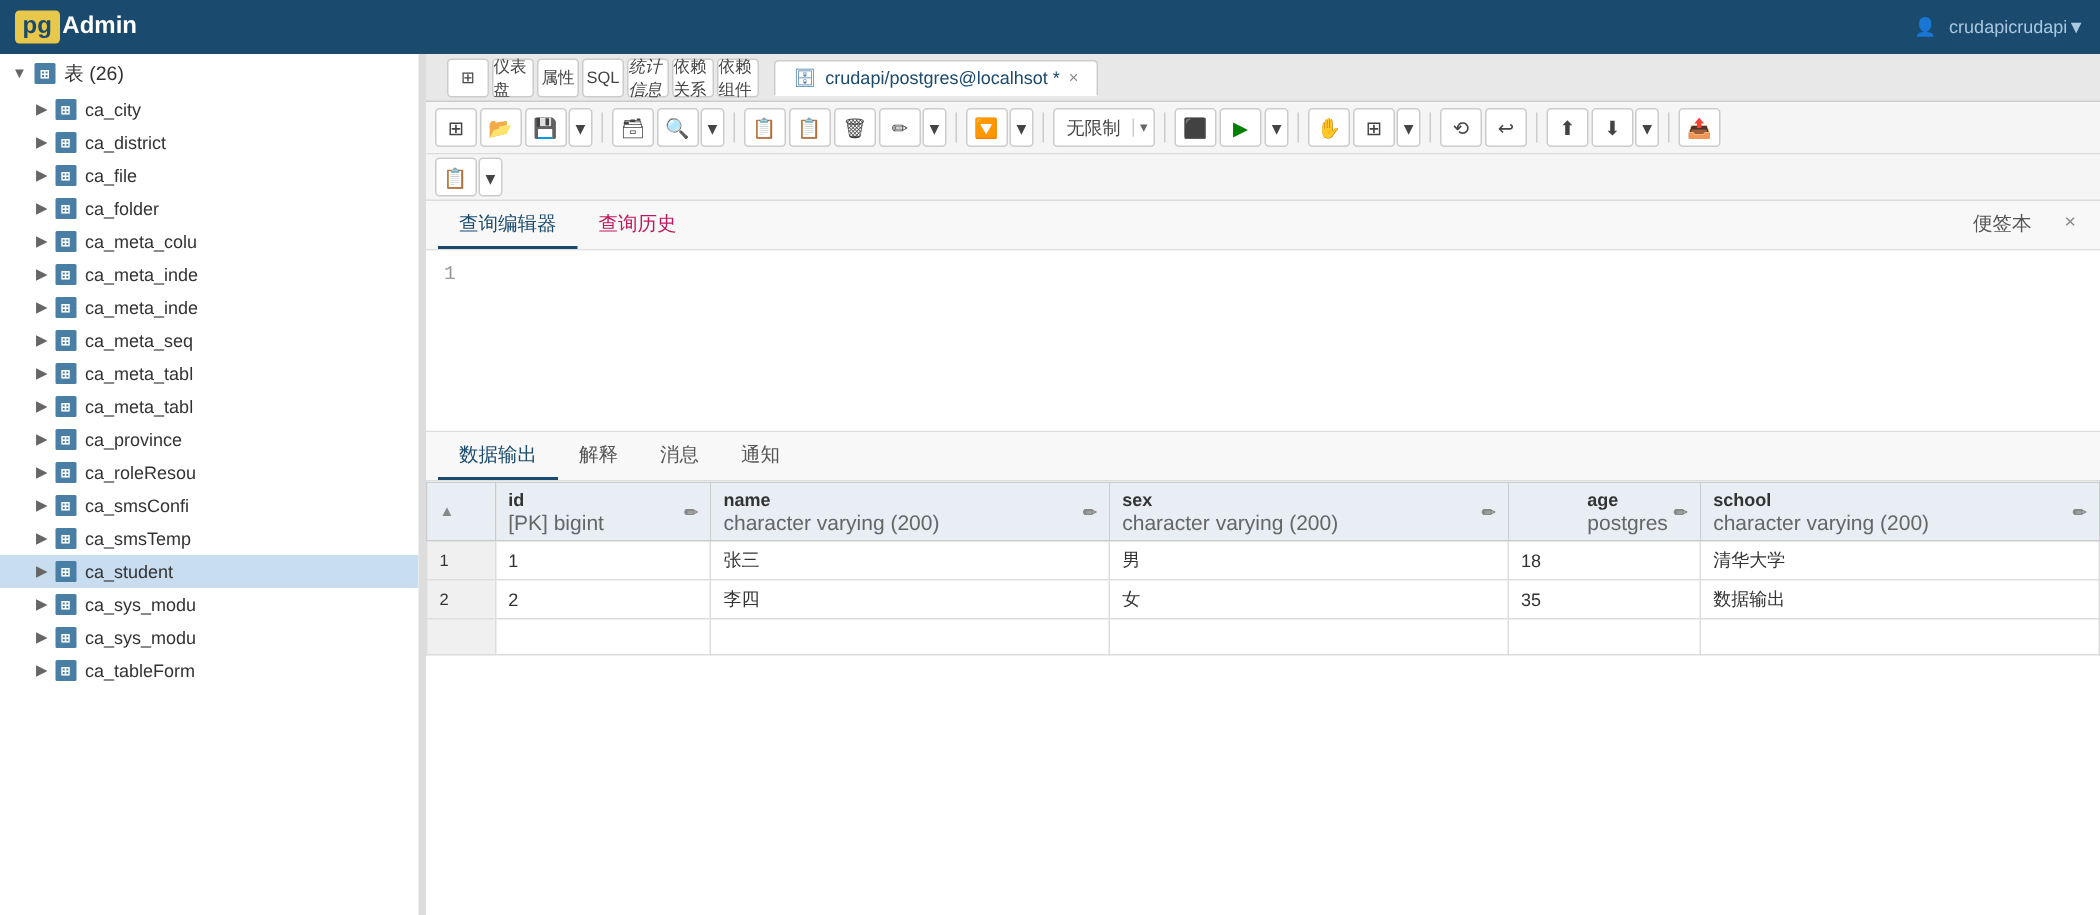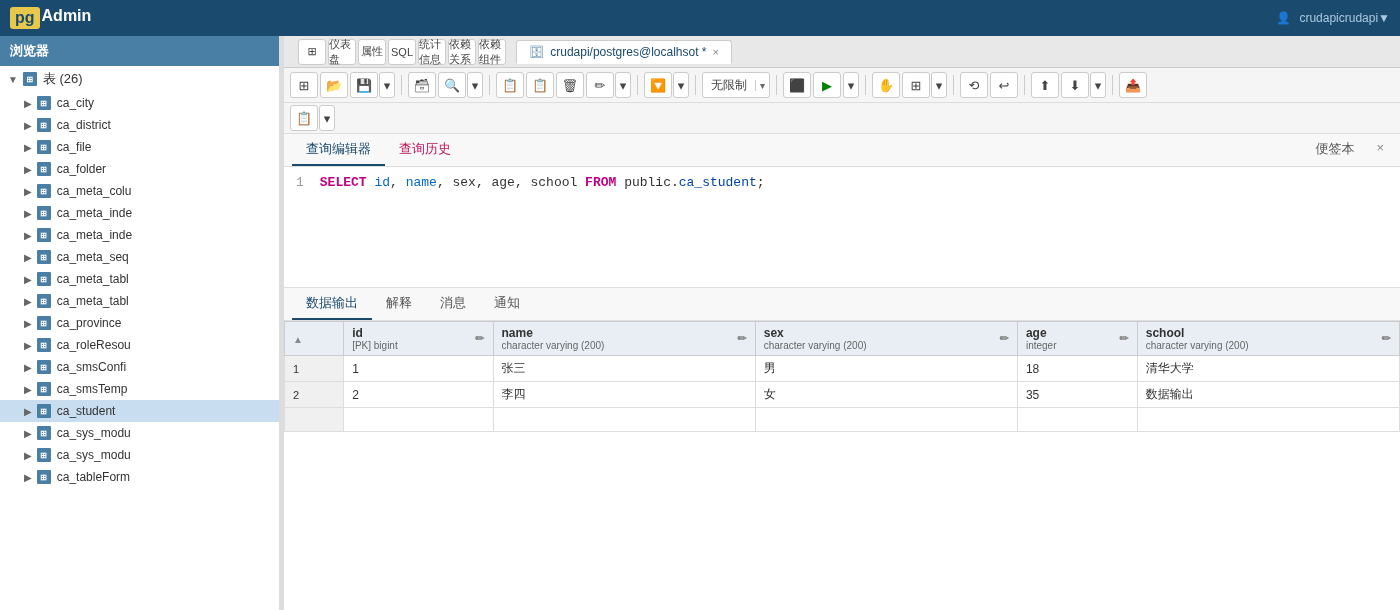--- a/index.html
+++ b/index.html
@@ -9,21 +9,21 @@
     .top-bar {
       background: #1a4a6e;
       display: flex;
       align-items: center;
       height: 36px;
       padding: 0 10px;
       color: white;
     }
     .logo {
       display: flex;
-      align-items: flex-start;
+      align-items: center;
       margin-right: 20px;
     }
     .logo-pg {
       background: #e8c84a;
       color: #1a4a6e;
       font-weight: bold;
       font-size: 16px;
       padding: 2px 5px;
       border-radius: 3px;
       margin-right: 2px;
@@ -300,21 +300,21 @@
     .data-table th {
       background: #e8eef4;
       border: 1px solid #ccc;
       padding: 4px 8px;
       text-align: left;
       white-space: nowrap;
       position: sticky;
       top: 0;
     }
     .data-table th .col-name { font-weight: bold; color: #333; font-size: 12px; }
-    .data-table th .col-type { color: #666; font-size: 10px; font-weight: normal; }
+    .data-table th .col-type { color: #666; font-size: 14px; font-weight: normal; }
     .data-table th .col-edit { cursor: pointer; color: #888; font-size: 11px; margin-left: 4px; }
     .data-table td {
       border: 1px solid #ddd;
       padding: 4px 8px;
       color: #333;
     }
     .row-num-col { background: #f0f0f0; color: #666; font-size: 11px; min-width: 30px; }
     .sort-icon { font-size: 10px; color: #888; }
     .empty-row td { height: 24px; }
 
@@ -335,21 +335,20 @@
   </div>
   <div class="top-right">
     <span>👤</span>
     <span>crudapicrudapi▼</span>
   </div>
 </div>
 
 <div class="main-layout">
 
   <div class="sidebar">
-    <div class="sidebar-header">浏览器</div>
     <div class="sidebar-tree">
 
       <div class="tree-group-header">
         <span class="chevron chevron-down"></span>
         <span class="tree-icon">
           <span class="table-icon">⊞</span>
         </span>
         <span>表 (26)</span>
       </div>
 
@@ -486,21 +485,21 @@
 
   <div class="content-area">
 
     <div class="tab-bar">
       <div style="display:flex;gap:2px;align-items:center;padding:0 6px;">
 
         <div class="toolbar-btn" style="font-size:11px;">⊞</div>
         <div class="toolbar-btn" style="font-size:11px;">仪表盘</div>
         <div class="toolbar-btn" style="font-size:11px;">属性</div>
         <div class="toolbar-btn" style="font-size:11px;">SQL</div>
-        <div class="toolbar-btn" style="font-size:11px;">统计信息</div>
+        <div class="toolbar-btn" style="font-size:11px;font-style:italic;">统计信息</div>
         <div class="toolbar-btn" style="font-size:11px;">依赖关系</div>
         <div class="toolbar-btn" style="font-size:11px;">依赖组件</div>
       </div>
       <div class="tab-item active" style="margin-left:4px;">
         <span style="color:#4a7fa5;">🗄</span>
         <span>crudapi/postgres@localhsot *</span>
         <span class="tab-close">×</span>
       </div>
     </div>
 
@@ -568,23 +567,20 @@
     <div class="query-panel">
       <div class="query-tabs">
         <div class="query-tab active">查询编辑器</div>
         <div class="query-tab">查询历史</div>
         <div class="bookmarks-label">便签本</div>
         <div class="bookmarks-close">×</div>
       </div>
       <div class="query-editor">
         <div class="line-numbers">
           <span>1</span>
-        </div>
-        <div class="query-code">
-          <span class="kw-select">SELECT</span><span> </span><span class="id-color">id</span><span>, </span><span class="id-color">name</span><span>, sex, age, school </span><span class="kw-from">FROM</span><span> public.</span><span class="table-ref">ca_student</span><span>;</span>
         </div>
       </div>
     </div>
 
     <div class="results-panel">
       <div class="results-tabs">
         <div class="results-tab active">数据输出</div>
         <div class="results-tab">解释</div>
         <div class="results-tab">消息</div>
         <div class="results-tab">通知</div>
@@ -617,24 +613,24 @@
               <th>
                 <div style="display:flex;align-items:center;justify-content:space-between;">
                   <div>
                     <div class="col-name">sex</div>
                     <div class="col-type">character varying (200)</div>
                   </div>
                   <span class="col-edit">✏</span>
                 </div>
               </th>
               <th>
-                <div style="display:flex;align-items:center;justify-content:space-between;">
+                <div style="display:flex;align-items:center;justify-content:flex-end;">
                   <div>
                     <div class="col-name">age</div>
-                    <div class="col-type">integer</div>
+                    <div class="col-type">postgres</div>
                   </div>
                   <span class="col-edit">✏</span>
                 </div>
               </th>
               <th>
                 <div style="display:flex;align-items:center;justify-content:space-between;">
                   <div>
                     <div class="col-name">school</div>
                     <div class="col-type">character varying (200)</div>
                   </div>

